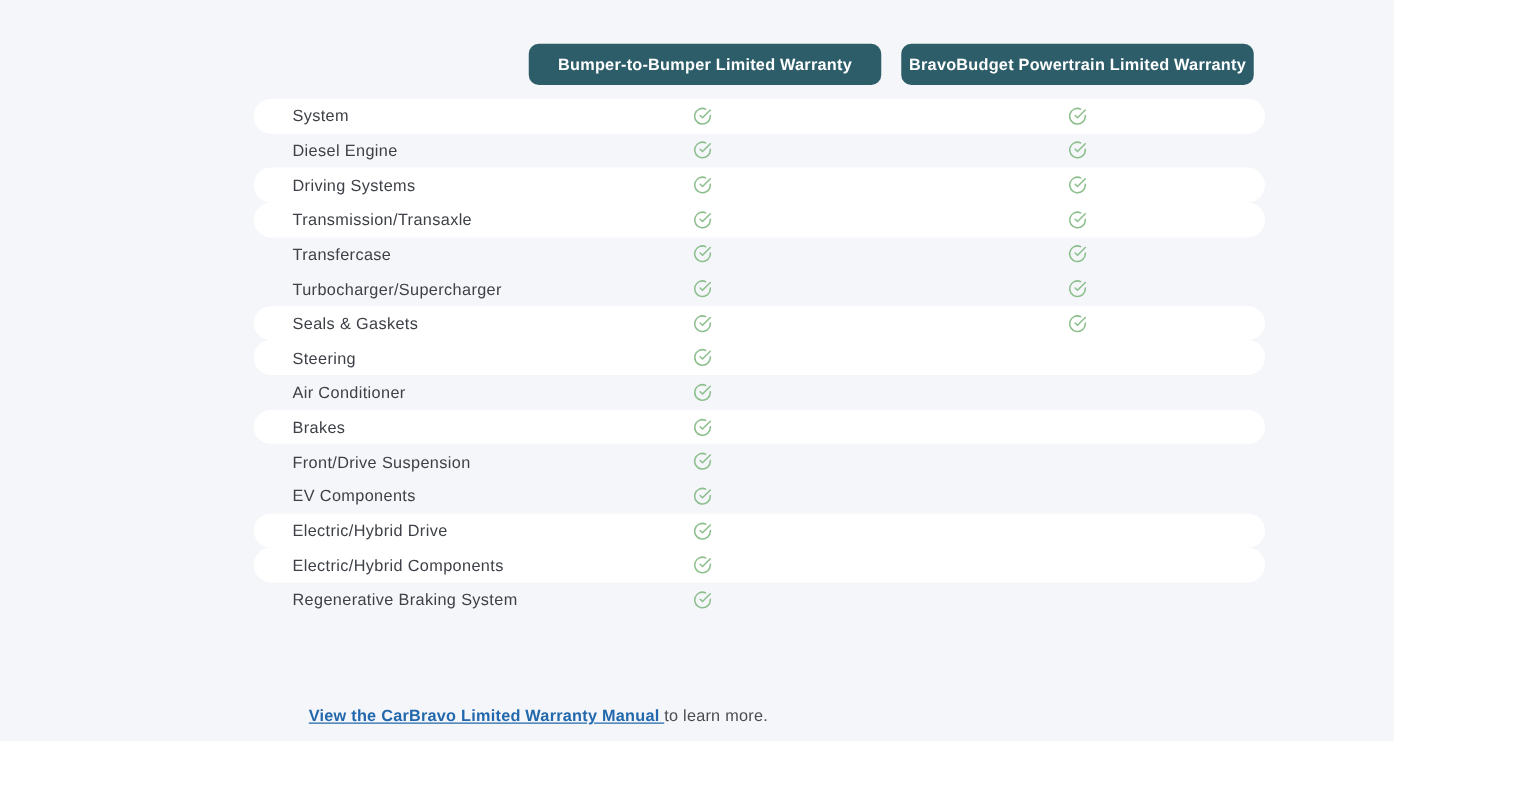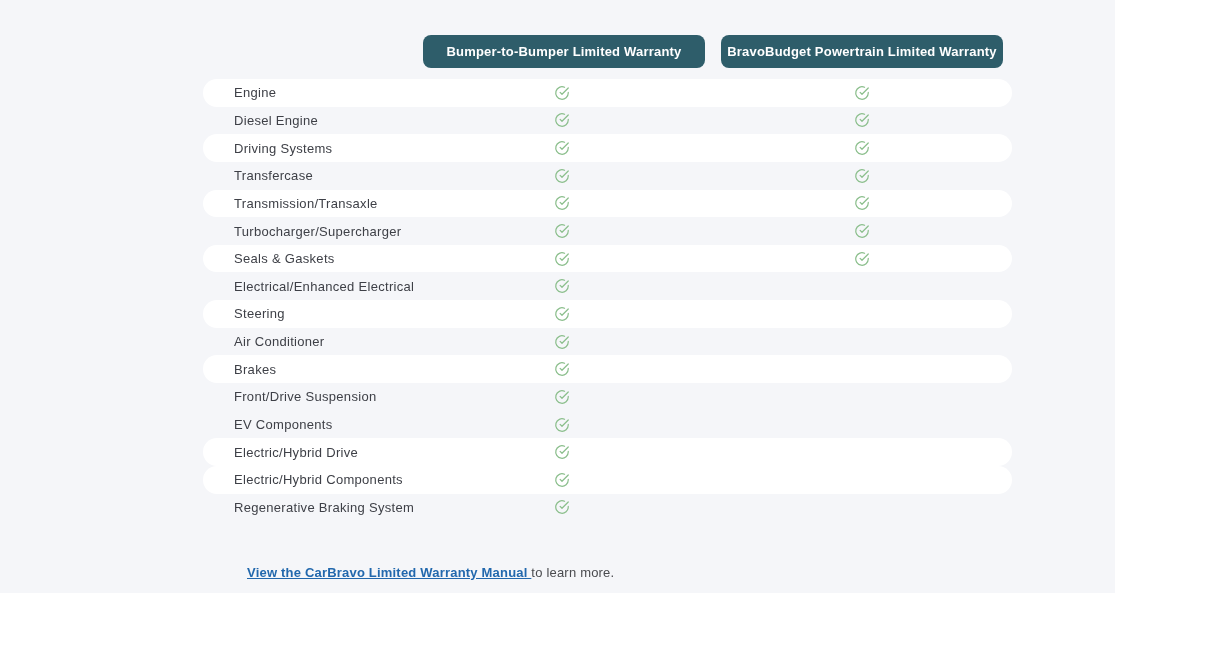--- a/index.html
+++ b/index.html
@@ -99,21 +99,21 @@
 <div class="page">
   <div class="gray-section">
 
     <div class="chips">
       <button class="chip">Bumper-to-Bumper Limited Warranty</button>
       <button class="chip">BravoBudget Powertrain Limited Warranty</button>
     </div>
 
     <div class="table">
         <div class="row alt">
-          <span class="row-label">Engine</span>
+          <span class="row-label">System</span>
           <span class="check col1"><svg width="15" height="15" viewBox="0 0 24 24" fill="none" stroke="#8cbf8d" stroke-width="2" stroke-linecap="round" stroke-linejoin="round">
               <path d="M22 11.08V12a10 10 0 1 1-5.93-9.14"></path>
               <polyline points="22 4 12 14.01 9 11.01"></polyline>
             </svg></span>
           <span class="check col2"><svg width="15" height="15" viewBox="0 0 24 24" fill="none" stroke="#8cbf8d" stroke-width="2" stroke-linecap="round" stroke-linejoin="round">
               <path d="M22 11.08V12a10 10 0 1 1-5.93-9.14"></path>
               <polyline points="22 4 12 14.01 9 11.01"></polyline>
             </svg></span>
         </div>
         <div class="row">
@@ -131,67 +131,60 @@
           <span class="row-label">Driving Systems</span>
           <span class="check col1"><svg width="15" height="15" viewBox="0 0 24 24" fill="none" stroke="#8cbf8d" stroke-width="2" stroke-linecap="round" stroke-linejoin="round">
               <path d="M22 11.08V12a10 10 0 1 1-5.93-9.14"></path>
               <polyline points="22 4 12 14.01 9 11.01"></polyline>
             </svg></span>
           <span class="check col2"><svg width="15" height="15" viewBox="0 0 24 24" fill="none" stroke="#8cbf8d" stroke-width="2" stroke-linecap="round" stroke-linejoin="round">
               <path d="M22 11.08V12a10 10 0 1 1-5.93-9.14"></path>
               <polyline points="22 4 12 14.01 9 11.01"></polyline>
             </svg></span>
         </div>
+        <div class="row alt">
+          <span class="row-label">Transmission/Transaxle</span>
+          <span class="check col1"><svg width="15" height="15" viewBox="0 0 24 24" fill="none" stroke="#8cbf8d" stroke-width="2" stroke-linecap="round" stroke-linejoin="round">
+              <path d="M22 11.08V12a10 10 0 1 1-5.93-9.14"></path>
+              <polyline points="22 4 12 14.01 9 11.01"></polyline>
+            </svg></span>
+          <span class="check col2"><svg width="15" height="15" viewBox="0 0 24 24" fill="none" stroke="#8cbf8d" stroke-width="2" stroke-linecap="round" stroke-linejoin="round">
+              <path d="M22 11.08V12a10 10 0 1 1-5.93-9.14"></path>
+              <polyline points="22 4 12 14.01 9 11.01"></polyline>
+            </svg></span>
+        </div>
         <div class="row">
           <span class="row-label">Transfercase</span>
           <span class="check col1"><svg width="15" height="15" viewBox="0 0 24 24" fill="none" stroke="#8cbf8d" stroke-width="2" stroke-linecap="round" stroke-linejoin="round">
               <path d="M22 11.08V12a10 10 0 1 1-5.93-9.14"></path>
               <polyline points="22 4 12 14.01 9 11.01"></polyline>
             </svg></span>
           <span class="check col2"><svg width="15" height="15" viewBox="0 0 24 24" fill="none" stroke="#8cbf8d" stroke-width="2" stroke-linecap="round" stroke-linejoin="round">
               <path d="M22 11.08V12a10 10 0 1 1-5.93-9.14"></path>
               <polyline points="22 4 12 14.01 9 11.01"></polyline>
             </svg></span>
         </div>
-        <div class="row alt">
-          <span class="row-label">Transmission/Transaxle</span>
-          <span class="check col1"><svg width="15" height="15" viewBox="0 0 24 24" fill="none" stroke="#8cbf8d" stroke-width="2" stroke-linecap="round" stroke-linejoin="round">
-              <path d="M22 11.08V12a10 10 0 1 1-5.93-9.14"></path>
-              <polyline points="22 4 12 14.01 9 11.01"></polyline>
-            </svg></span>
-          <span class="check col2"><svg width="15" height="15" viewBox="0 0 24 24" fill="none" stroke="#8cbf8d" stroke-width="2" stroke-linecap="round" stroke-linejoin="round">
-              <path d="M22 11.08V12a10 10 0 1 1-5.93-9.14"></path>
-              <polyline points="22 4 12 14.01 9 11.01"></polyline>
-            </svg></span>
-        </div>
         <div class="row">
           <span class="row-label">Turbocharger/Supercharger</span>
           <span class="check col1"><svg width="15" height="15" viewBox="0 0 24 24" fill="none" stroke="#8cbf8d" stroke-width="2" stroke-linecap="round" stroke-linejoin="round">
               <path d="M22 11.08V12a10 10 0 1 1-5.93-9.14"></path>
               <polyline points="22 4 12 14.01 9 11.01"></polyline>
             </svg></span>
           <span class="check col2"><svg width="15" height="15" viewBox="0 0 24 24" fill="none" stroke="#8cbf8d" stroke-width="2" stroke-linecap="round" stroke-linejoin="round">
               <path d="M22 11.08V12a10 10 0 1 1-5.93-9.14"></path>
               <polyline points="22 4 12 14.01 9 11.01"></polyline>
             </svg></span>
         </div>
         <div class="row alt">
           <span class="row-label">Seals &amp; Gaskets</span>
           <span class="check col1"><svg width="15" height="15" viewBox="0 0 24 24" fill="none" stroke="#8cbf8d" stroke-width="2" stroke-linecap="round" stroke-linejoin="round">
               <path d="M22 11.08V12a10 10 0 1 1-5.93-9.14"></path>
               <polyline points="22 4 12 14.01 9 11.01"></polyline>
             </svg></span>
           <span class="check col2"><svg width="15" height="15" viewBox="0 0 24 24" fill="none" stroke="#8cbf8d" stroke-width="2" stroke-linecap="round" stroke-linejoin="round">
-              <path d="M22 11.08V12a10 10 0 1 1-5.93-9.14"></path>
-              <polyline points="22 4 12 14.01 9 11.01"></polyline>
-            </svg></span>
-        </div>
-        <div class="row">
-          <span class="row-label">Electrical/Enhanced Electrical</span>
-          <span class="check col1"><svg width="15" height="15" viewBox="0 0 24 24" fill="none" stroke="#8cbf8d" stroke-width="2" stroke-linecap="round" stroke-linejoin="round">
               <path d="M22 11.08V12a10 10 0 1 1-5.93-9.14"></path>
               <polyline points="22 4 12 14.01 9 11.01"></polyline>
             </svg></span>
         </div>
         <div class="row alt">
           <span class="row-label">Steering</span>
           <span class="check col1"><svg width="15" height="15" viewBox="0 0 24 24" fill="none" stroke="#8cbf8d" stroke-width="2" stroke-linecap="round" stroke-linejoin="round">
               <path d="M22 11.08V12a10 10 0 1 1-5.93-9.14"></path>
               <polyline points="22 4 12 14.01 9 11.01"></polyline>
             </svg></span>

